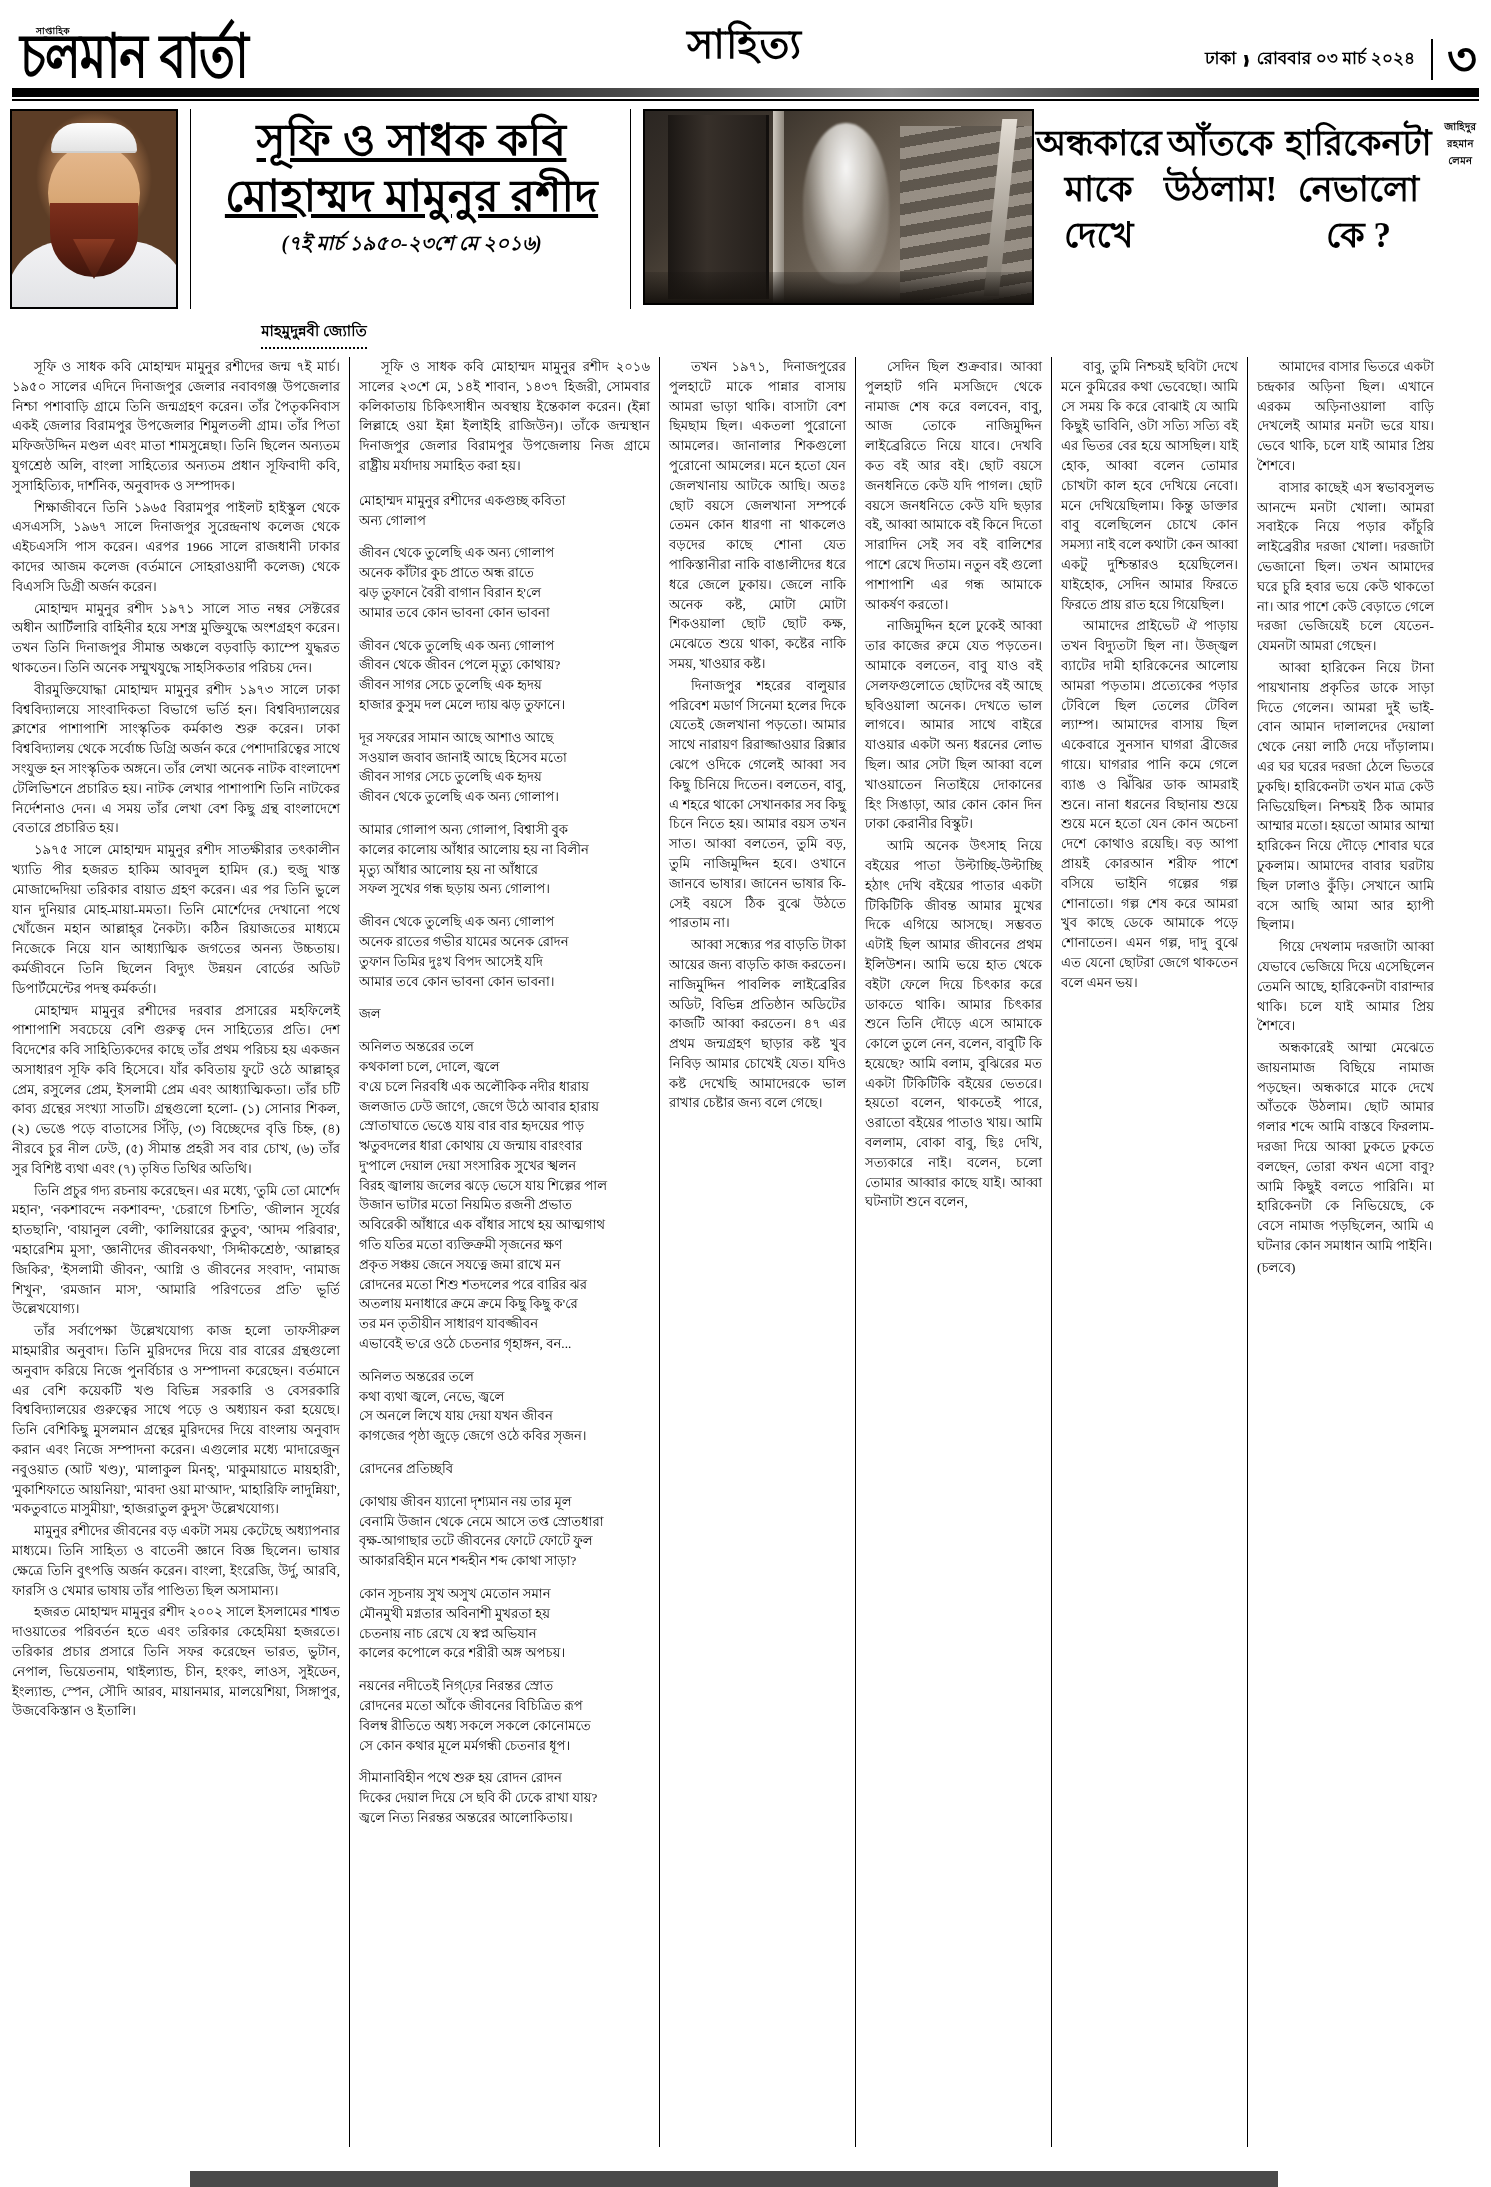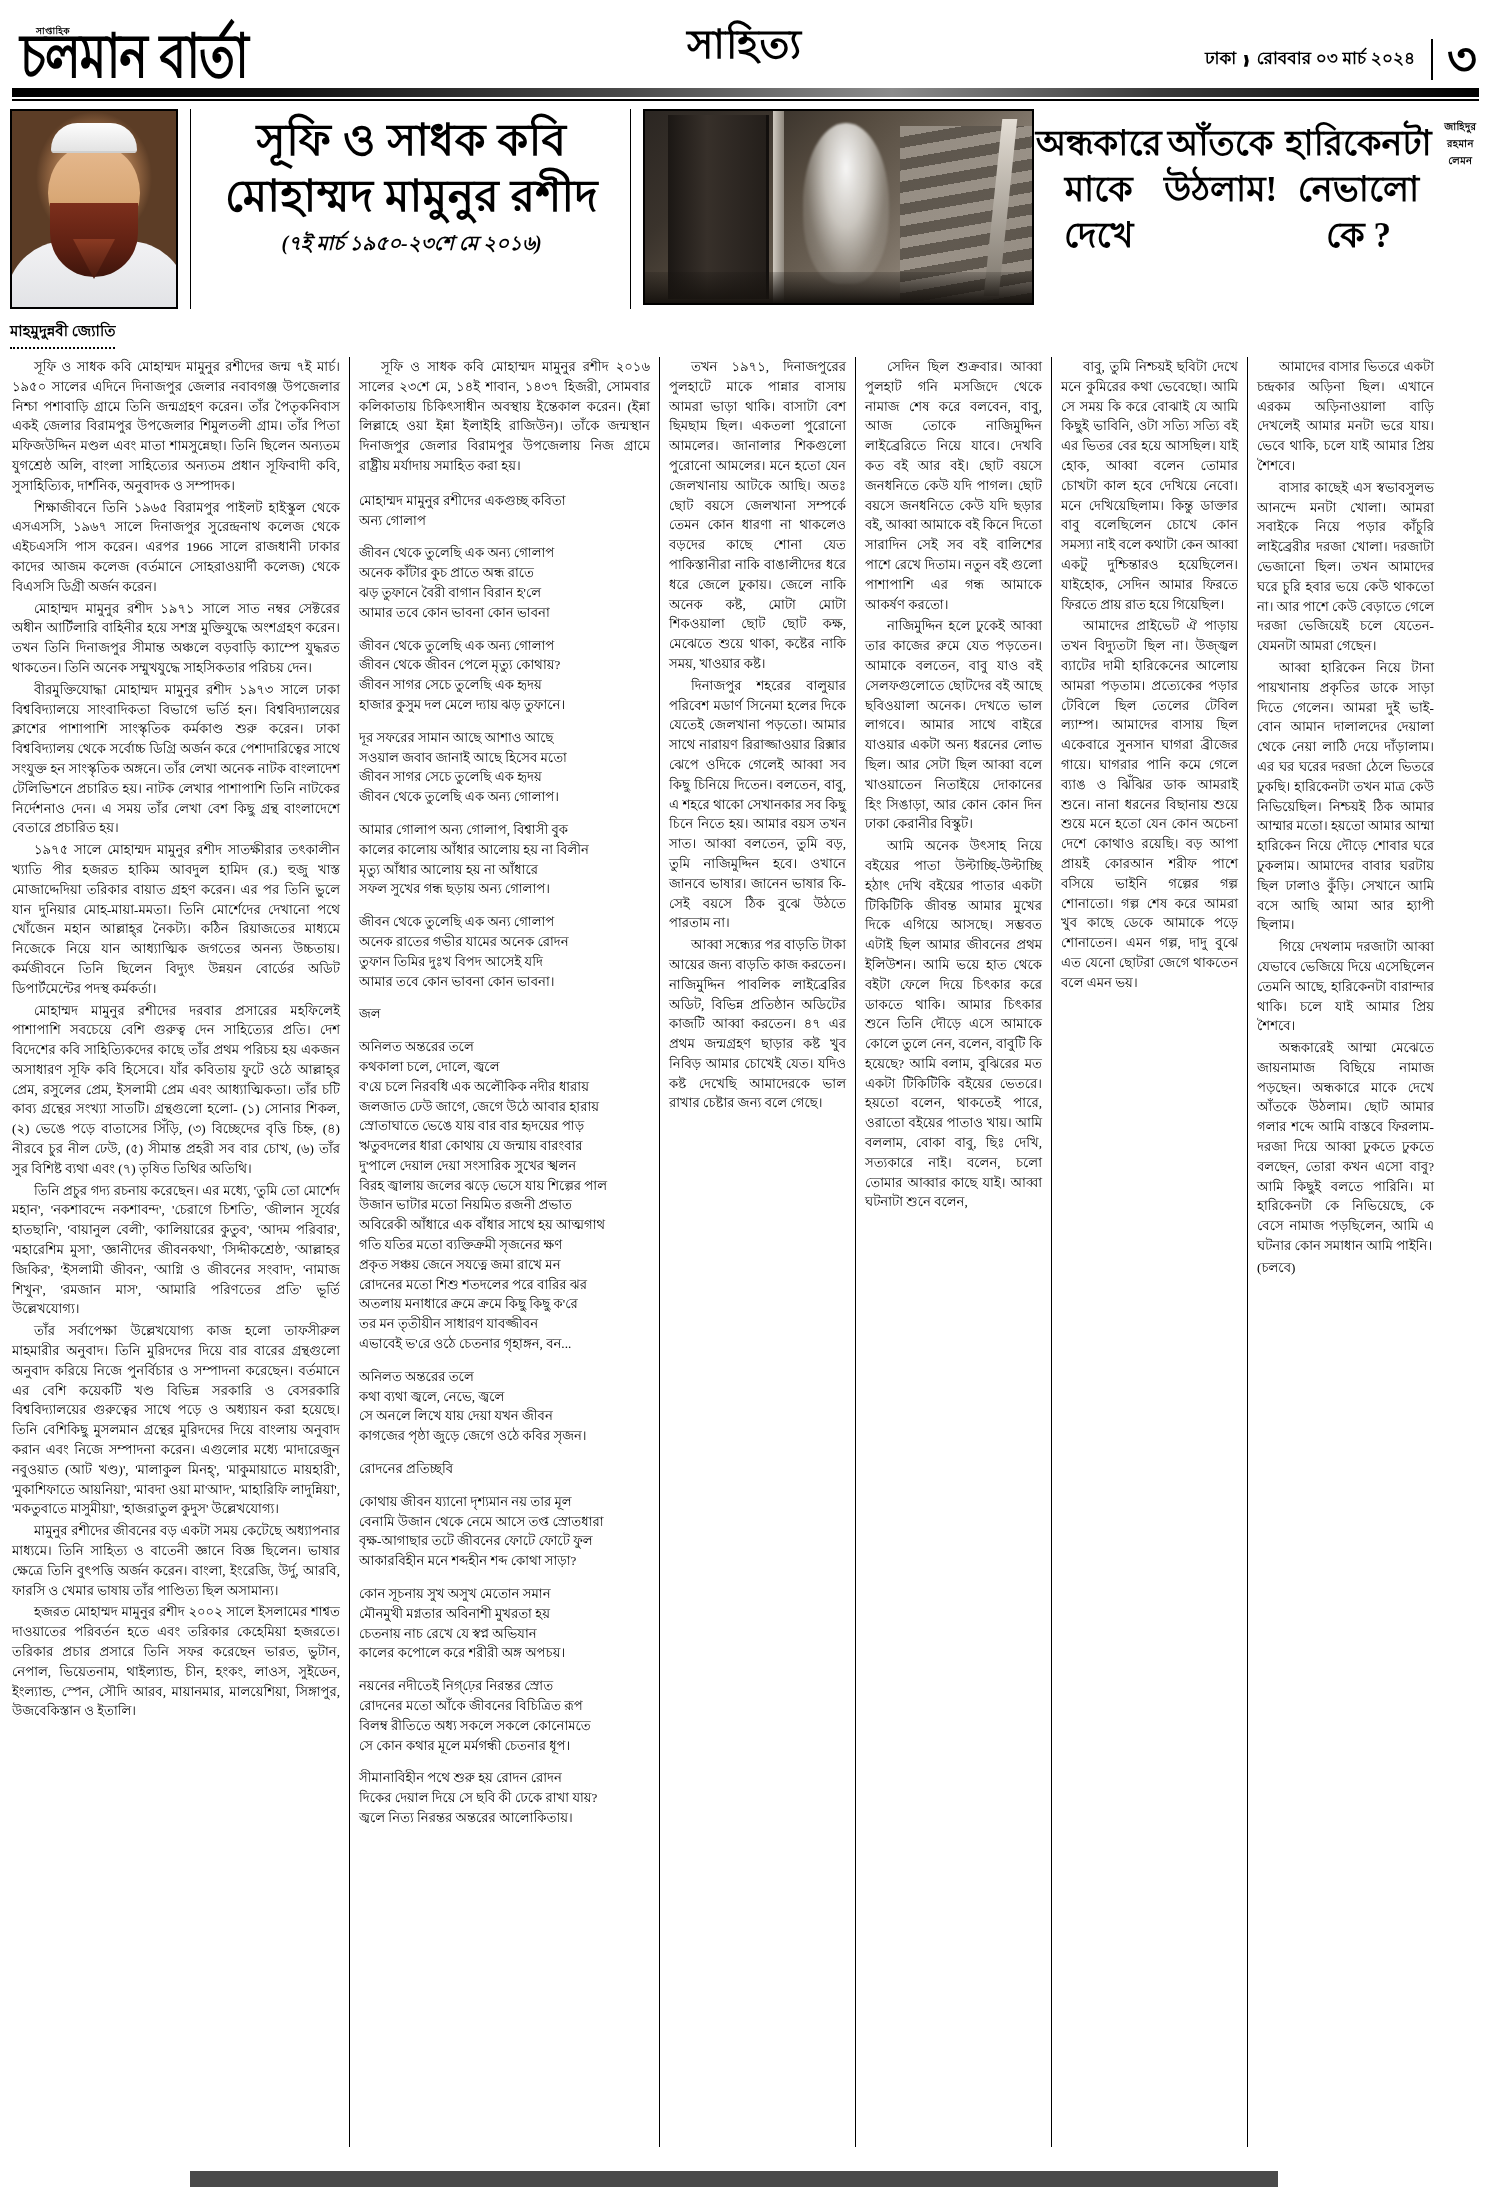--- a/index.html
+++ b/index.html
@@ -87,21 +87,21 @@
   .portrait .collar {
     position:absolute; left:50%; bottom:28px; transform:translateX(-50%);
     width:42px; height:40px;
     background:linear-gradient(180deg,#8a3a22,#4a1a0e);
     clip-path:polygon(50% 100%,0 0,100% 0);
   }
 
   .head-block { flex:1; display:flex; flex-direction:column; align-items:center; padding-top:4px; }
   .main-headline {
     font-size:44px; font-weight:700; line-height:1.28; text-align:center;
-    font-family:"Liberation Serif",serif; letter-spacing:0.5px;
+    font-family:"Liberation Serif",serif; letter-spacing:0.5px;text-decoration:underline;
   }
   .headline-sub {
     font-size:20px; font-weight:700; margin-top:2px; text-align:left;font-style:italic;
   }
 
   .right-top { flex:1; padding-left:12px; display:flex; flex-direction:row; }
   .ghost-photo {
     width:100%; height:196px; border:2px solid #000; position:relative; overflow:hidden;
     background:linear-gradient(135deg,#2b2622 0%,#3a332c 22%,#564c40 40%,#6d6357 58%,#8e8478 76%,#4a433b 100%);
   }
@@ -138,21 +138,21 @@
   .right-headline {
     font-size:35px; font-weight:700; line-height:1.32; text-align:center;
     margin-top:12px; font-family:"Liberation Serif",serif;
   }
   .right-byline {
     text-align:center; font-size:10px; font-weight:700; margin-top:10px;
     letter-spacing:.4px;
   }
 
   
-  .left-byline-row { width:620px; display:flex; justify-content:flex-start; padding-right:12px; margin-top:10px; }
+  .left-byline-row { width:620px; display:flex; justify-content:center; padding-right:12px; margin-top:10px; }
   .left-byline {
     font-size:15px; font-weight:700; text-align:right;
     border-bottom:2px dotted #000; padding-bottom:3px; display:inline-block;
   }
 
   
   .columns {
     margin-top:8px;
     display:grid;
     grid-template-columns:

